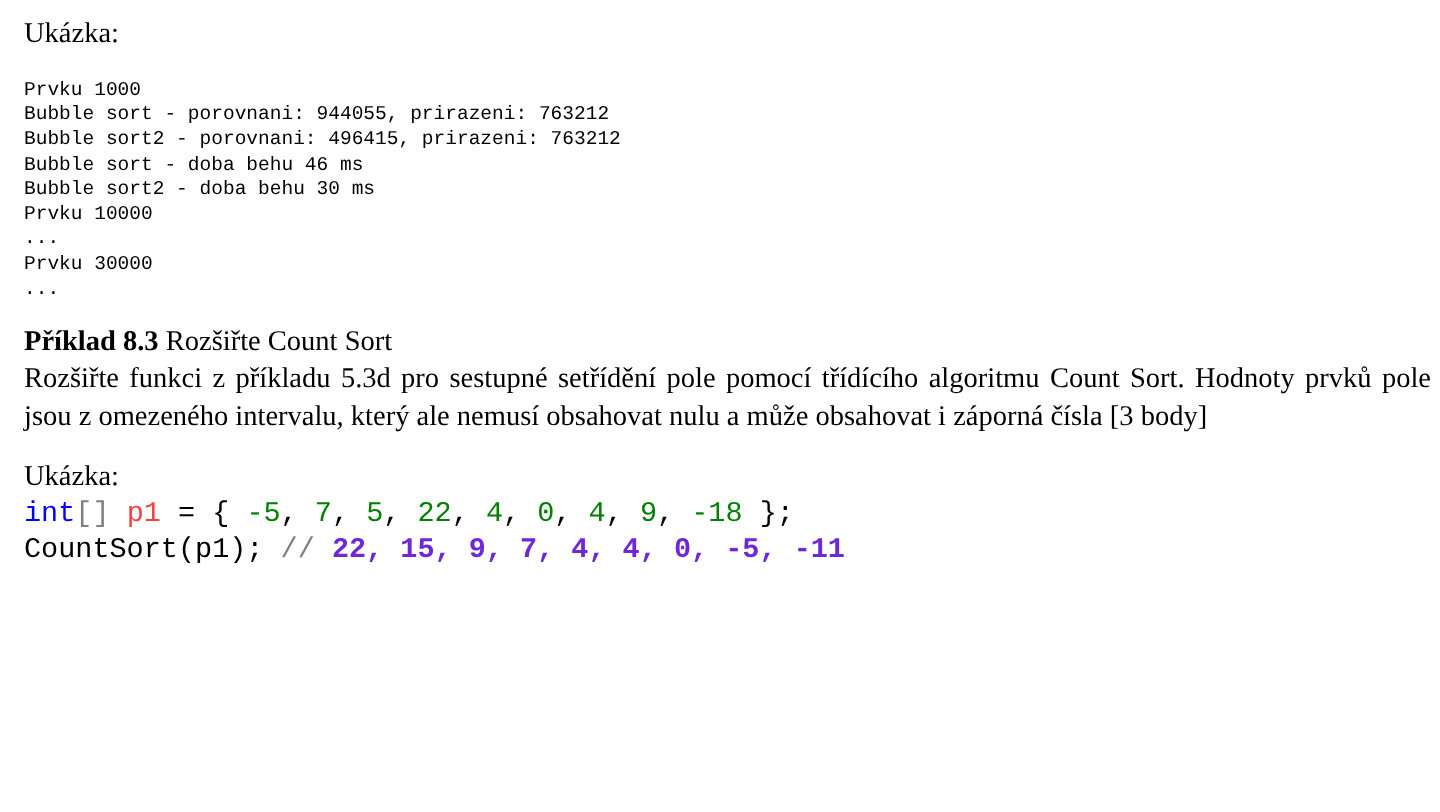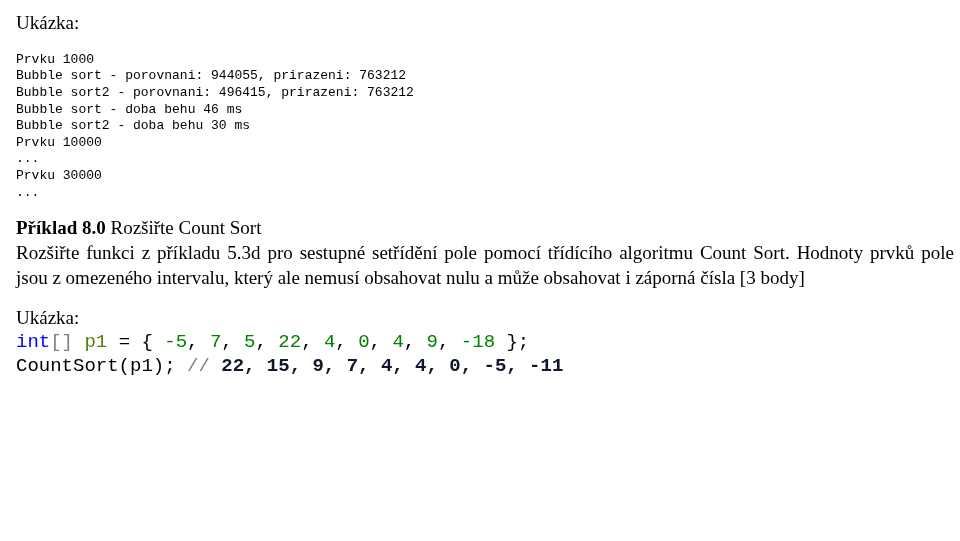--- a/index.html
+++ b/index.html
@@ -34,24 +34,24 @@
   .mt { margin-top: 14px; }
   .codeblock {
     font-family: "Courier New", Courier, monospace;
     font-size: 19px;
     white-space: pre;
     color: #000;
     line-height: 1.28;
   }
   .kw   { color: #0000ff; margin-top: 19px; }   
   .gray { color: #808080; }   
-  .pn   { color: #4d7c0f; }   
+  .pn   { color: #ef4444; }   
   .num  { color: #008000; } 
   .cmt  { color: #808080; }   
-  .cmtstr { color: #0f172a; font-weight: bold; }
+  .cmtstr { color: #6d28d9; font-weight: bold; }
 </style>
 </head>
 <body>
 
 <div class="page">
 
   <div class="serif">Ukázka:</div>
 
   <div class="mono">
 <span>Prvku 1000</span>
@@ -59,21 +59,21 @@
 <span>Bubble sort2 - porovnani: 496415, prirazeni: 763212</span>
 <span>Bubble sort - doba behu 46 ms</span>
 <span>Bubble sort2 - doba behu 30 ms</span>
 <span>Prvku 10000</span>
 <span>...</span>
 <span>Prvku 30000</span>
 <span>...</span>
 </div>
 
   <div class="serif mt">
-    <span class="bold">Příklad 8.0</span><span> Rozšiřte Count Sort</span>
+    <span class="bold">Příklad 8.3</span><span> Rozšiřte Count Sort</span>
   </div>
 
   <p class="para serif">Rozšiřte funkci z příkladu  5.3d pro sestupné setřídění pole pomocí třídícího algoritmu Count Sort. Hodnoty prvků pole jsou z omezeného intervalu, který ale nemusí obsahovat nulu a může obsahovat i záporná čísla [3 body]</p>
 
   <div class="serif mt">Ukázka:</div>
 
   <div class="codeblock"><span class="kw">int</span><span class="gray">[] </span><span class="pn">p1</span><span> = { </span><span class="num">-5</span>, <span class="num">7</span>, <span class="num">5</span>, <span class="num">22</span>, <span class="num">4</span>, <span class="num">0</span>, <span class="num">4</span>, <span class="num">9</span>, <span class="num">-18</span><span> };</span>
 <span>CountSort(p1); </span><span class="cmt">// </span><span class="cmtstr">22, 15, 9, 7, 4, 4, 0, -5, -11</span></div>
 
 </div>

